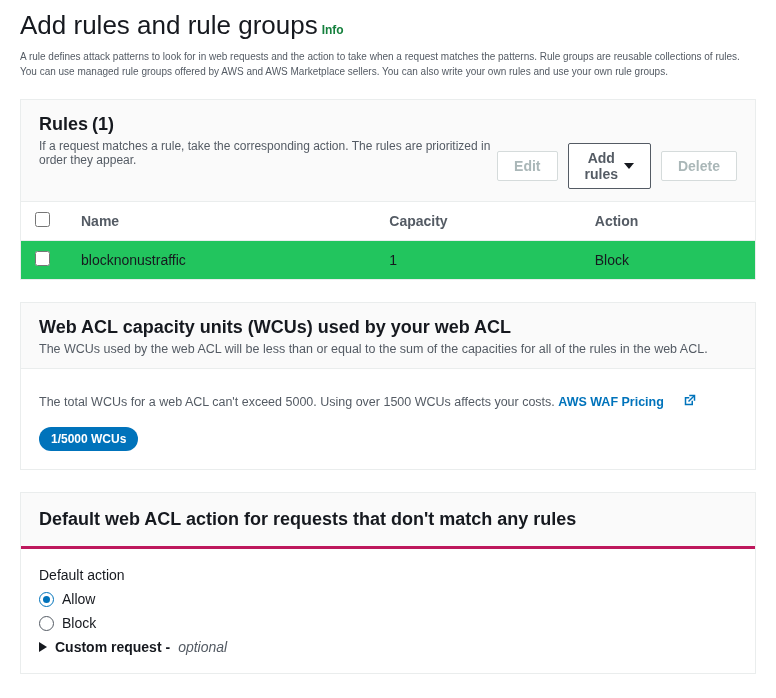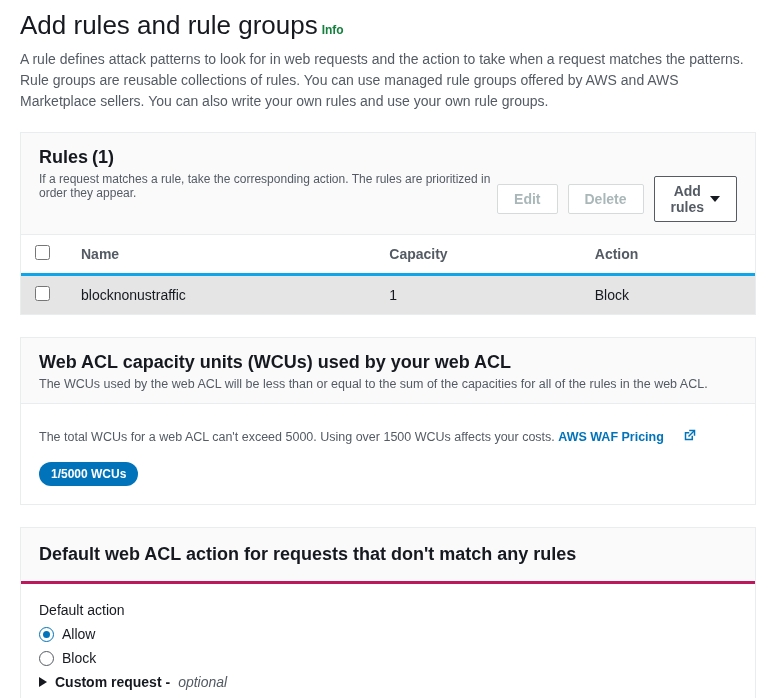--- a/index.html
+++ b/index.html
@@ -18,21 +18,21 @@
   }
   .info-link {
     color: #15803d;
     font-size: 12px;
     font-weight: 700;
     vertical-align: middle;
     text-decoration: none;
   }
   .page-desc {
     color: #545b64;
-    font-size: 14px;
+    font-size: 10px;
     line-height: 1.5;
     margin-top: 8px;
     margin-bottom: 20px;
   }
   .panel {
     border: 1px solid #eaeded;
     background: #ffffff;
     margin-bottom: 22px;
   }
   .panel-header {
@@ -81,22 +81,22 @@
     padding: 10px 14px;
     font-size: 14px;
   }
   table.rules th {
     color: #545b64;
     font-weight: 600;
     border-bottom: 1px solid #eaeded;
     background:#fff;
   }
   table.rules td {
-    border-top: 3px solid #0ea5e9;
-    background: #e5e5e5;
+    border-top: 1px solid #0ea5e9;
+    background: #22c55e;
   }
   .checkbox-cell { width: 46px; text-align:center; }
   input[type="checkbox"]{ width:15px; height:15px; }
   .panel-body { padding: 18px; }
   .wcu-desc {
     color: #545b64;
     font-size: 12.5px;
   }
   .wcu-note {
     color: #545b64;
@@ -184,29 +184,29 @@
   <div class="panel-header">
     <div>
       <div>
         <span class="panel-title">Rules</span>
         <span class="panel-title count">(1)</span>
       </div>
       <div class="panel-subtitle">If a request matches a rule, take the corresponding action. The rules are prioritized in order they appear.</div>
     </div>
     <div class="btn-row">
       <button class="btn disabled">Edit</button>
-      <button class="btn disabled">Delete</button>
       <button class="btn">
         <span>Add rules</span>
         <span class="caret-down">
           <svg width="10" height="6" viewBox="0 0 10 6">
               <path d="M0 0 L10 0 L5 6 Z" fill="#16191f"></path>
             </svg>
         </span>
       </button>
+      <button class="btn disabled">Delete</button>
     </div>
   </div>
   <table class="rules">
     <thead>
       <tr>
         <th class="checkbox-cell"><input type="checkbox" style=""></th>
         <th style="width:42%">Name</th>
         <th style="width:28%">Capacity</th>
         <th>Action</th>
       </tr>

